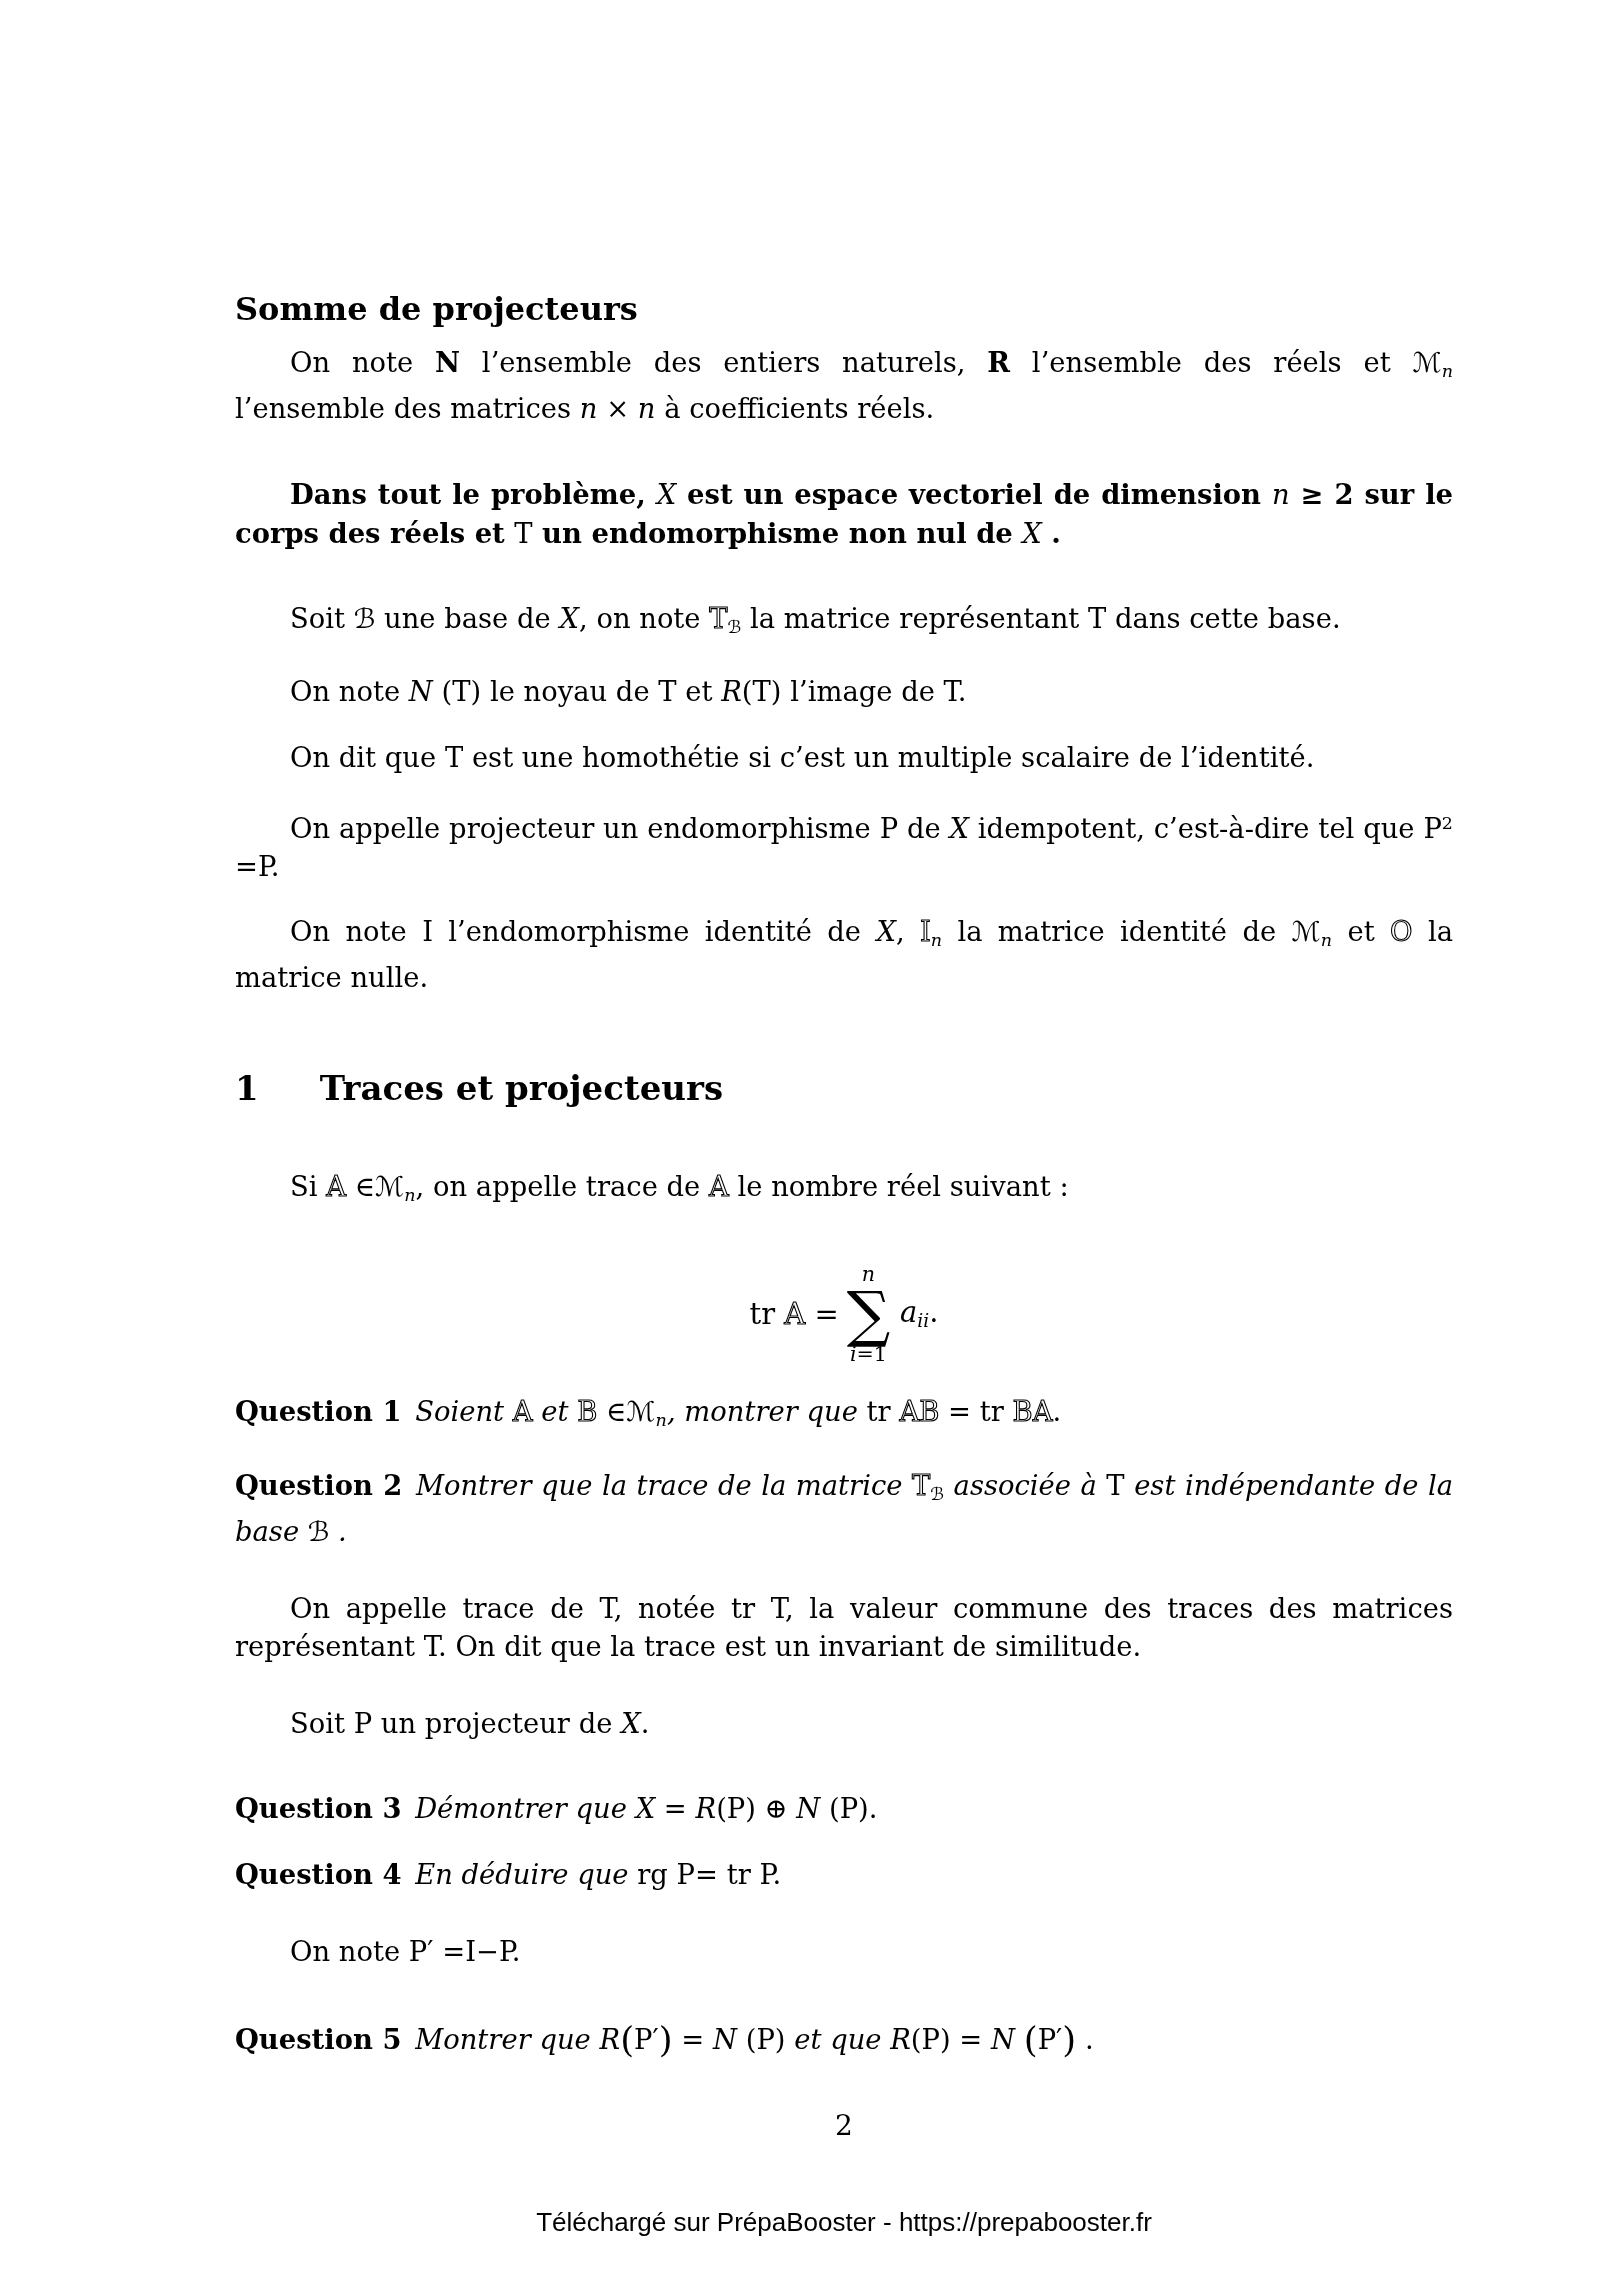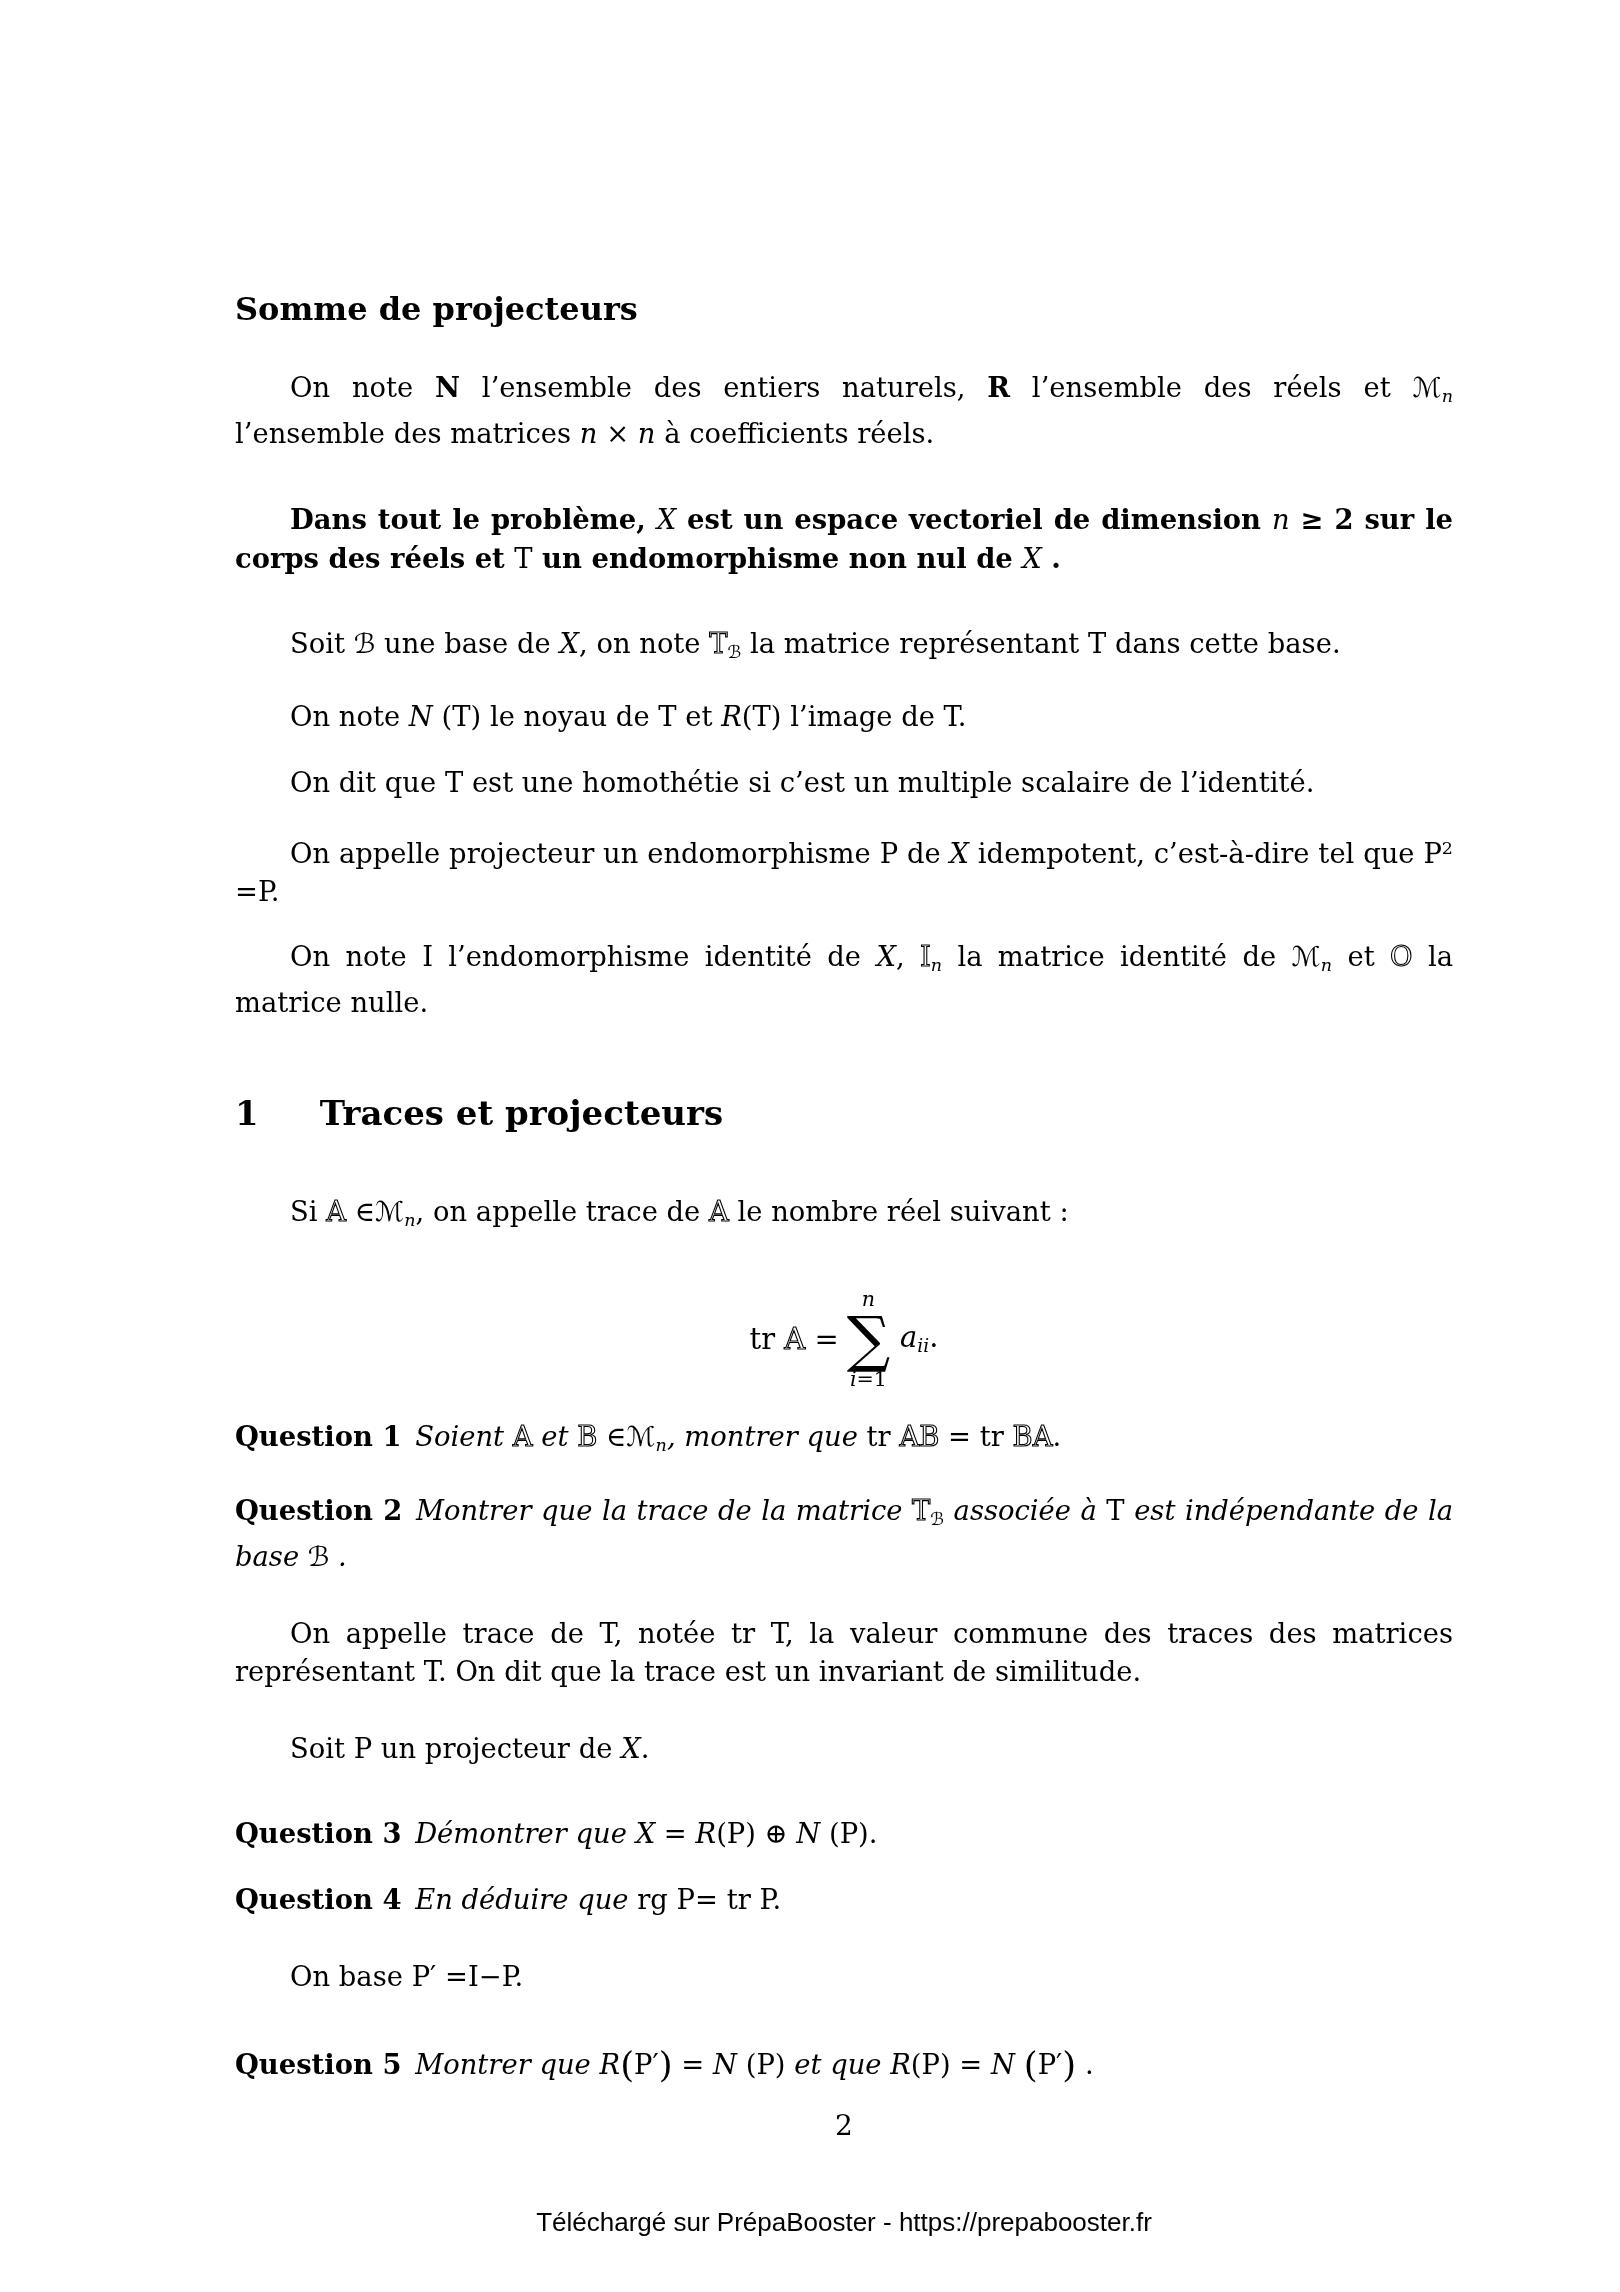--- a/index.html
+++ b/index.html
@@ -40,21 +40,21 @@
   .para{
     text-align:justify;
     text-indent:55px;
   }
   .q{
     text-align:justify;
   }
   .q .q-label{font-weight:bold;margin-right:13.7px;}
   .bold-para{font-weight:bold;}
   
-  .mt-p1{margin-top:39px;}
+  .mt-p1{margin-top:14px;}
   .mt-p2{margin-top:47px;}
   .mt-p3{margin-top:47px;}
   .mt-p4{margin-top:12.7px;}
   .mt-p5{margin-top:12.7px;}
   .mt-p6{margin-top:7.8px;}
   .mt-p7{margin-top:17.6px;}
   .mt-p8{margin-top:53px;}
   .mt-q1{margin-top:13.7px;}
   .mt-q2{margin-top:8.8px;}
   .mt-p9{margin-top:39px;}
@@ -158,21 +158,21 @@
     <p class="para mt-p10"><span>Soit P un projecteur de </span><span class="r-i">X</span><span>.</span></p>
 
     <p class="q mt-q3">
       <span class="q-label">Question 3</span><span><span class="r-i">Démontrer que </span><span class="r-i">X</span><span> = </span><span class="r-i">R</span><span>(P) ⊕ </span><span class="r-i">N</span><span> (P).</span></span>
     </p>
 
     <p class="q mt-q4">
       <span class="q-label">Question 4</span><span><span class="r-i">En déduire que </span><span>rg P= tr P.</span></span>
     </p>
 
-    <p class="para mt-p11"><span>On base P</span><span>′</span><span> =I−P.</span></p>
+    <p class="para mt-p11"><span>On note P</span><span>′</span><span> =I−P.</span></p>
 
     <p class="q mt-q5">
       <span class="q-label">Question 5</span><span><span class="r-i">Montrer que </span><span class="r-i">R</span><span class="r-big">(</span><span>P</span><span>′</span><span class="r-big">)</span><span> = </span><span class="r-i">N</span><span> (P) </span><span class="r-i">et que </span><span class="r-i">R</span><span>(P) = </span><span class="r-i">N</span><span> </span><span class="r-big">(</span><span>P</span><span>′</span><span class="r-big">)</span><span> .</span></span>
     </p>
 
     <div class="page-number">2</div>
 
     <div class="page-footer">Téléchargé sur PrépaBooster - https://prepabooster.fr</div>
 
   </div>

